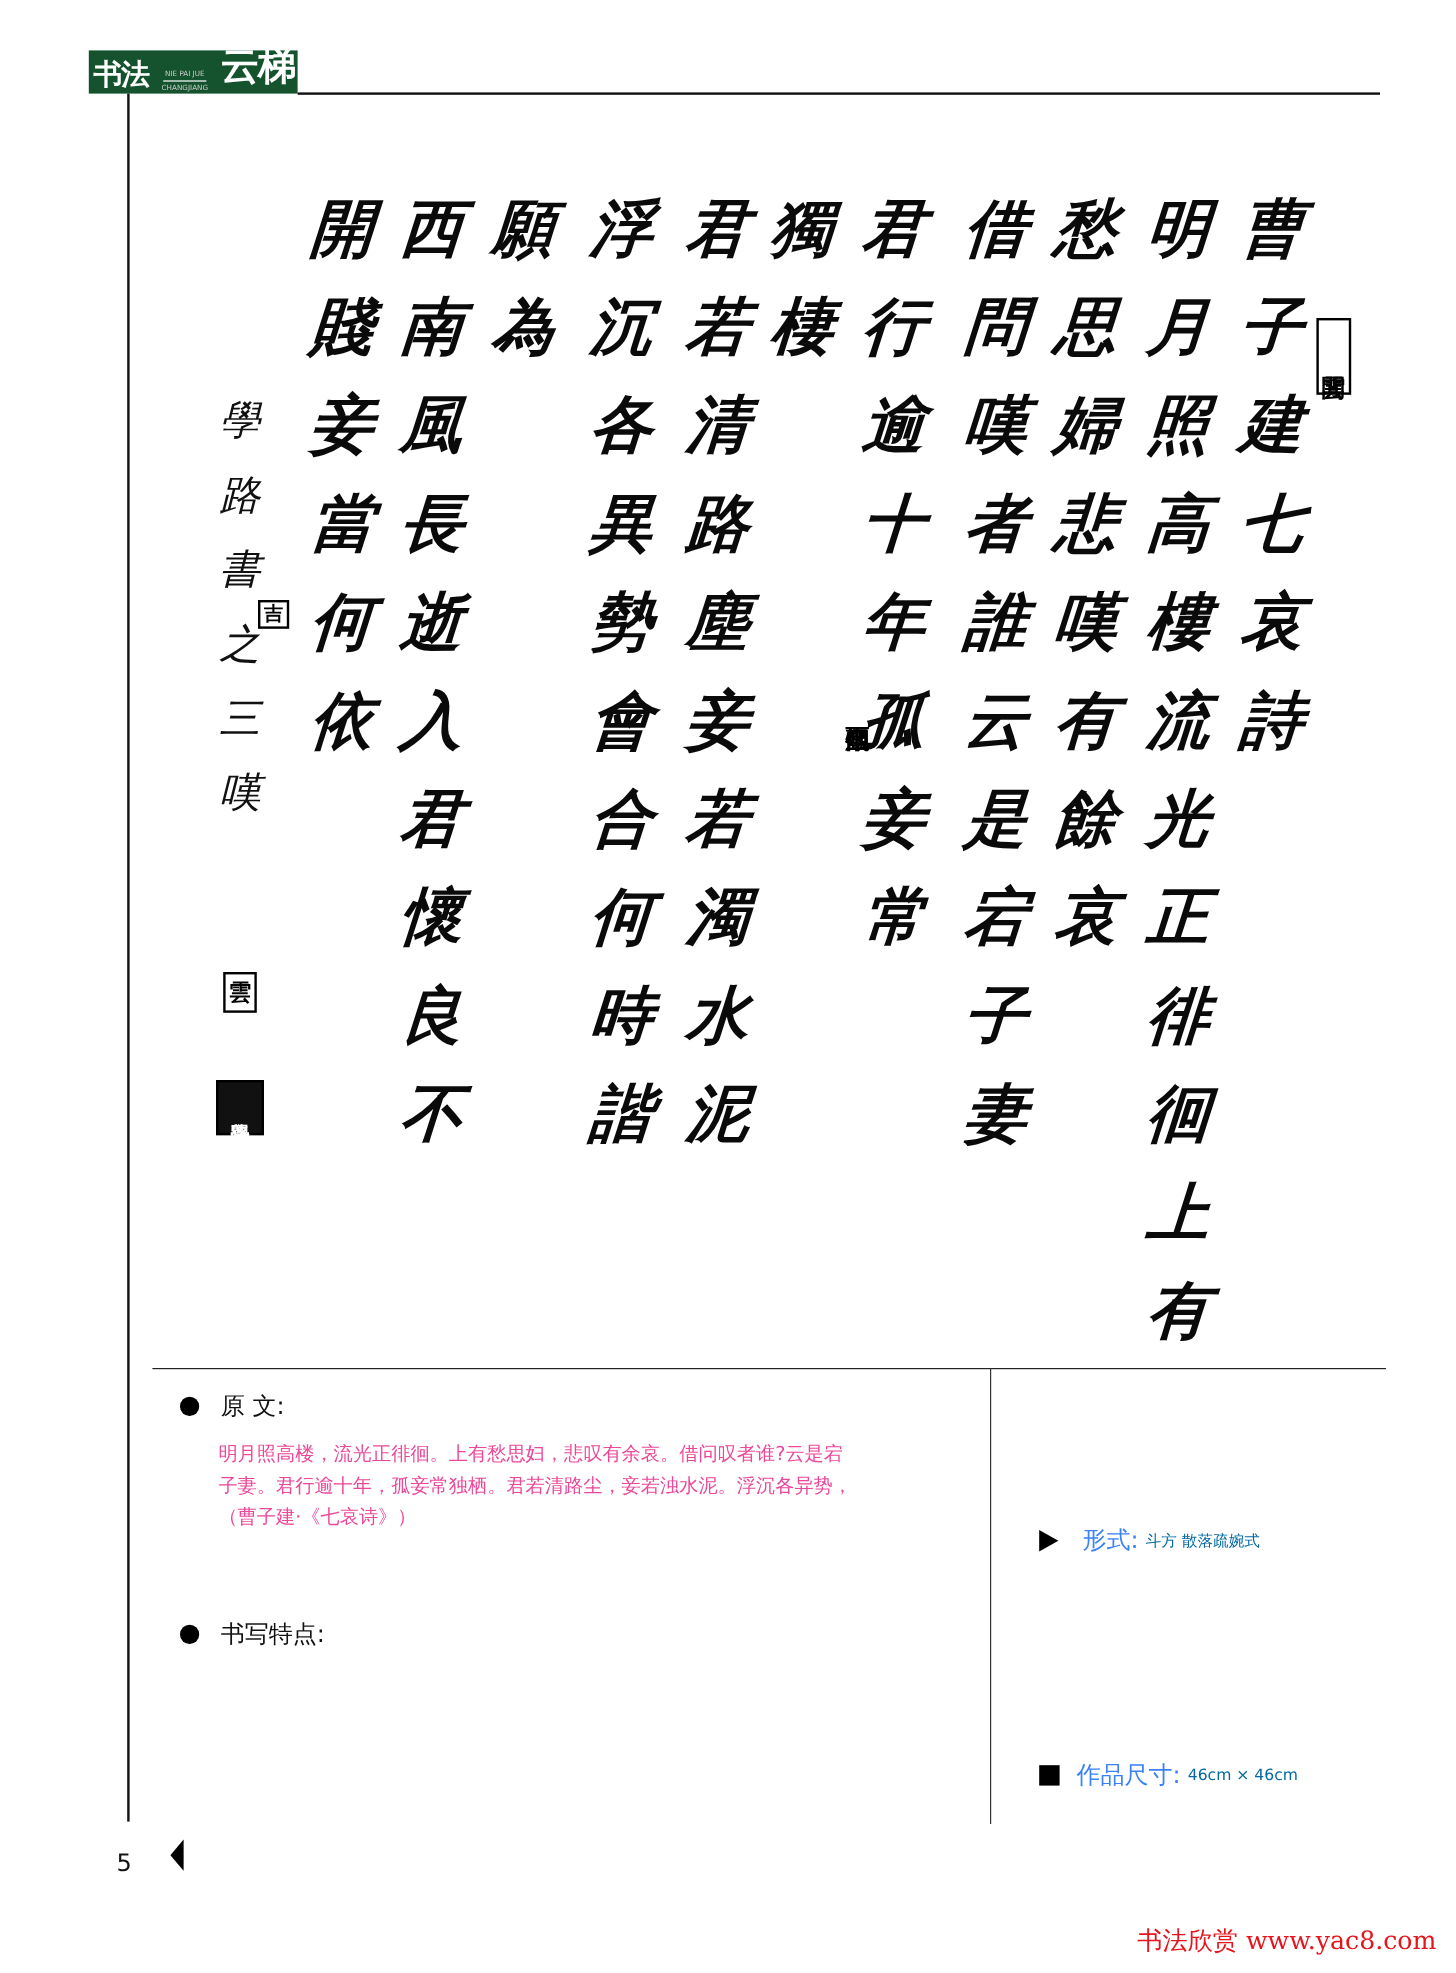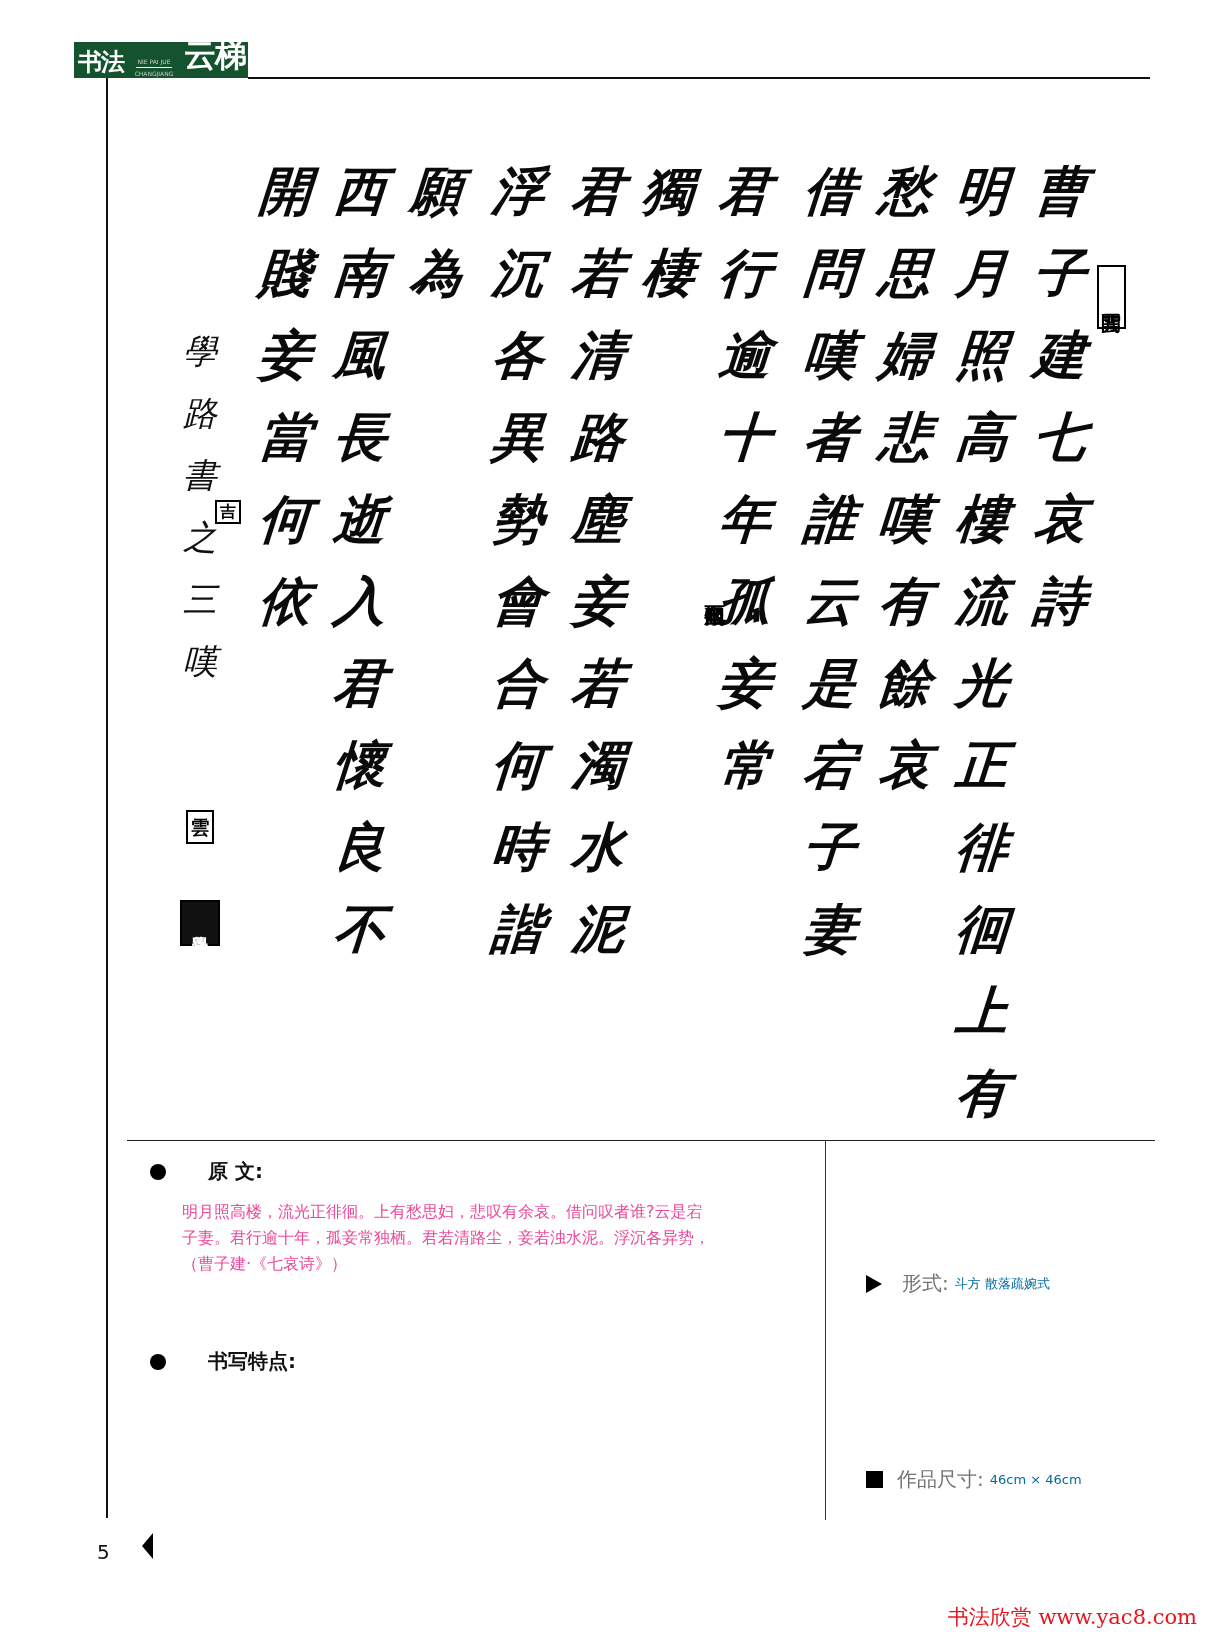--- a/index.html
+++ b/index.html
@@ -23,29 +23,29 @@
          color:#0a0a0a; font-style:italic; font-weight:bold; transform:skewX(-4deg); }
   .sig { font-family:"DejaVu Serif", serif; font-size:34px; line-height:62px; height:62px;
          color:#111; font-style:italic; }
   .seal { position:absolute; border:2px solid #000; background:#fff; color:#000;
           font-family:"DejaVu Serif", serif; font-weight:bold; display:flex; align-items:center;
           justify-content:center; text-align:center; line-height:1; }
   .seal.filled { background:#111; color:#fff; }
   .seal-free { position:absolute; font-family:"DejaVu Serif", serif; font-weight:bold; color:#000;
                line-height:1; }
 
-  .sec-title { font-size:20px; font-weight:bold; display:flex; align-items:center;gap:24px; }
+  .sec-title { font-size:20px; font-weight:normal; display:flex; align-items:center; }
   .bullet { width:16px; height:16px; border-radius:50%; background:#000; margin-right:18px; }
   .para { font-size:16px; line-height:26px; color:#ec4899; }
   .para2 { font-size:19px; line-height:32px; color:#111; }
   .tri { width:0; height:0; border-top:9px solid transparent; border-bottom:9px solid transparent;
          border-left:16px solid #000; margin-right:20px; }
   .sq { width:17px; height:17px; background:#000; margin-right:14px; }
   .meta { display:flex; align-items:center; }
-  .meta .lbl { font-size:20px; color:#737373; }
+  .meta .lbl { font-size:20px; color:#3b82f6; }
   .meta .val { font-size:13px; color:#0369a1; margin-left:6px; }
   #pageno { left:97px; top:1540px; font-size:20px; color:#111; }
   #pagearrow { left:142px; top:1533px; width:0; height:0; border-top:13px solid transparent;
                border-bottom:13px solid transparent; border-right:11px solid #000; }
   #watermark { right:16px; top:1603px; color:#e8141c; font-size:21px;
                font-family:"DejaVu Serif", serif; }
 </style>
 </head>
 <body>
 

